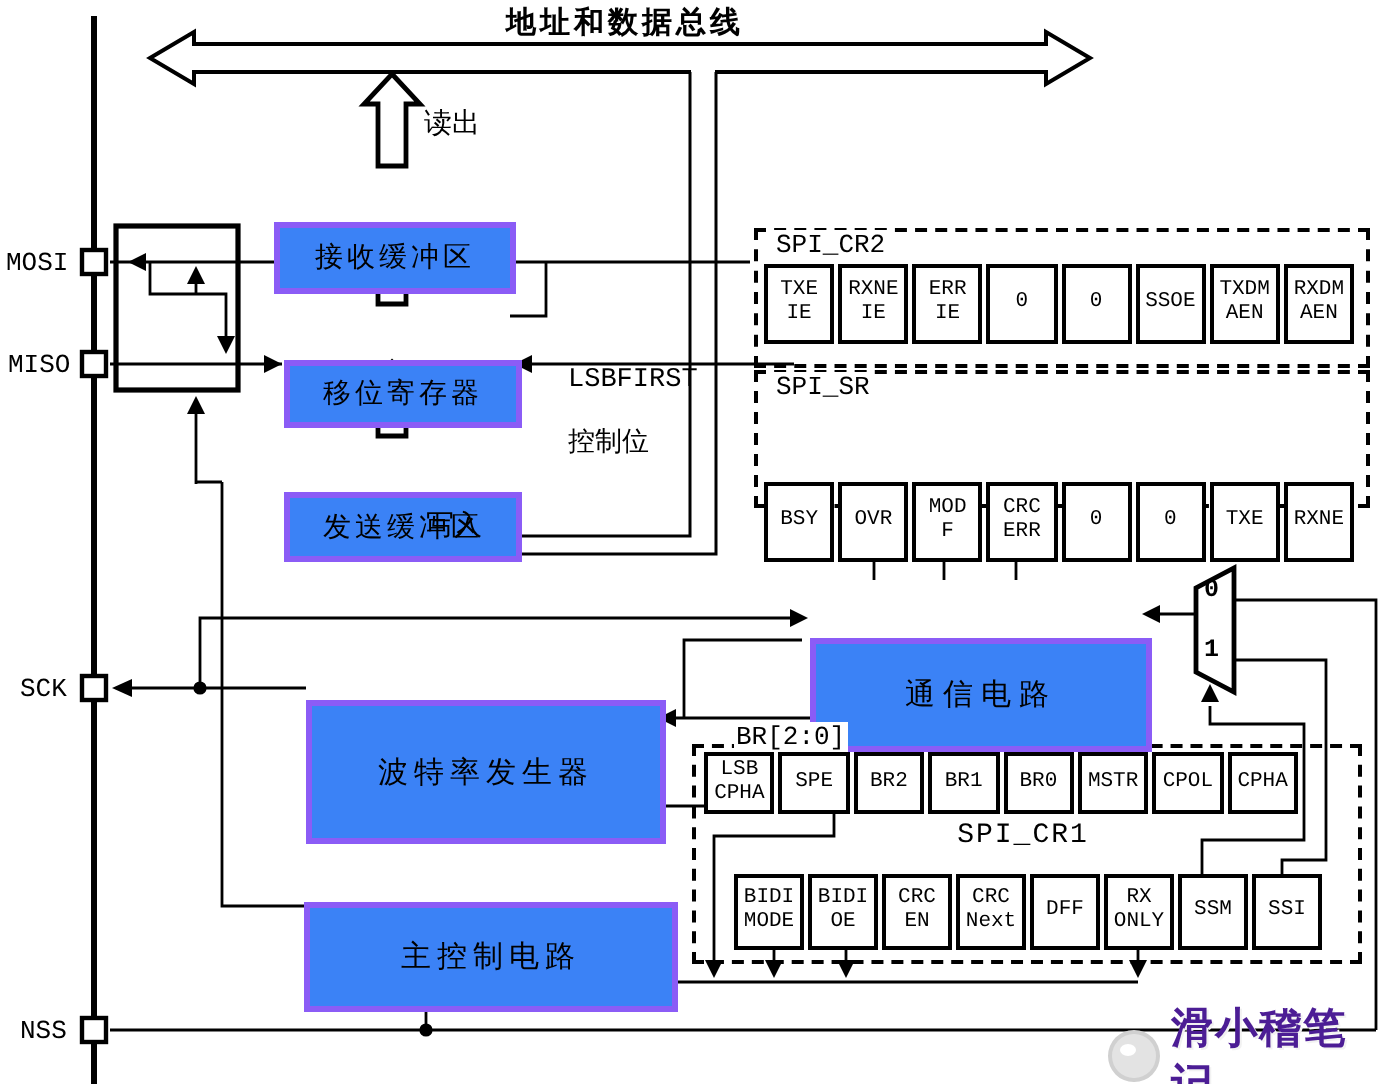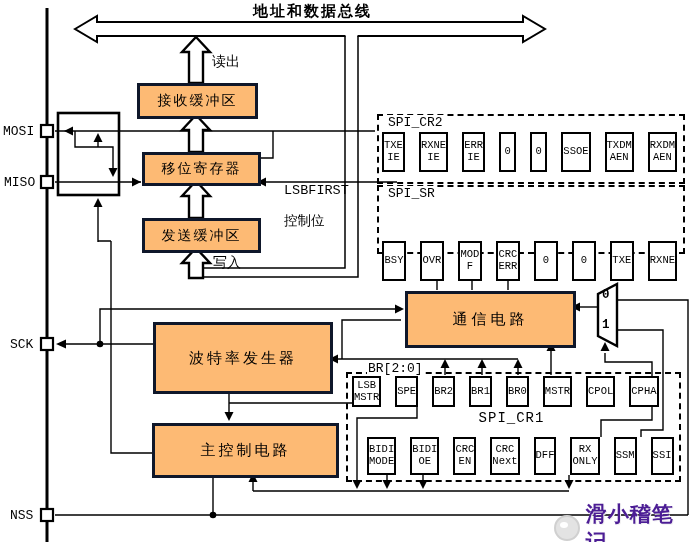--- a/index.html
+++ b/index.html
@@ -1,24 +1,24 @@
 <!DOCTYPE html>
 <html><head>
 <meta charset="utf-8">
 <style>
   html,body{margin:0;padding:0;background:#fff;}
   .stage{position:relative;width:694px;height:542px;background:#fff;overflow:hidden;
          font-family:Liberation Mono, monospace;color:#000;}
   svg.wires{position:absolute;left:0;top:0;z-index:1;}
-  .box{position:absolute;z-index:3;background:#fdba74;border:3px solid #0f172a;
+  .box{position:absolute;z-index:3;background:#3b82f6;border:3px solid #8b5cf6;
        display:flex;align-items:center;justify-content:center;
-       font-size:14px;letter-spacing:2px;text-align:center;}
+       font-size:14px;letter-spacing:2px;text-align:center;margin-top:28px;}
   .dashedbox{position:absolute;z-index:2;border:2px dashed #000;background:transparent;}
   .reglabel{position:absolute;z-index:4;font-size:13px;background:#fff;padding:0 2px;}
-  .cells{position:absolute;z-index:4;display:flex;gap:14px;}
+  .cells{position:absolute;z-index:4;display:flex;gap:2px;}
   .cells .cell{flex:1;background:#fff;border:2px solid #000;display:flex;align-items:center;
        justify-content:center;text-align:center;font-size:10.5px;line-height:1.1;
        white-space:pre-line;padding:0;}
   .lbl{position:absolute;z-index:4;font-size:14px;white-space:nowrap;}
   .pinlbl{position:absolute;z-index:4;font-size:13px;white-space:nowrap;}
   .muxnum{position:absolute;z-index:4;font-size:12.5px;font-weight:bold;}
   .bustitle{position:absolute;z-index:4;font-size:15px;font-weight:bold;letter-spacing:2px;}
   .cr1label{position:absolute;z-index:4;font-size:14px;letter-spacing:1px;text-align:center;}
   .watermark{position:absolute;z-index:5;display:flex;align-items:center;gap:6px;}
   .watermark .wm-logo{width:22px;height:22px;border-radius:50%;background:#e3e3e3;
@@ -170,21 +170,21 @@
 ERR</div>
       <div class="cell">0</div>
       <div class="cell">0</div>
       <div class="cell">TXE</div>
       <div class="cell">RXNE</div>
     </div>
 
   <div class="dashedbox" style="left:346px;top:372px;width:331px;height:106px;"></div>
   <div class="cells" style="left:352px;top:376px;width:297px;height:31px;">
       <div class="cell">LSB
-MSTR</div>
+CPHA</div>
       <div class="cell">SPE</div>
       <div class="cell">BR2</div>
       <div class="cell">BR1</div>
       <div class="cell">BR0</div>
       <div class="cell">MSTR</div>
       <div class="cell">CPOL</div>
       <div class="cell">CPHA</div>
     </div>
   <div class="cr1label" style="left:346px;top:410px;width:331px;">SPI_CR1</div>
   <div class="cells" style="left:367px;top:437px;width:294px;height:38px;">

